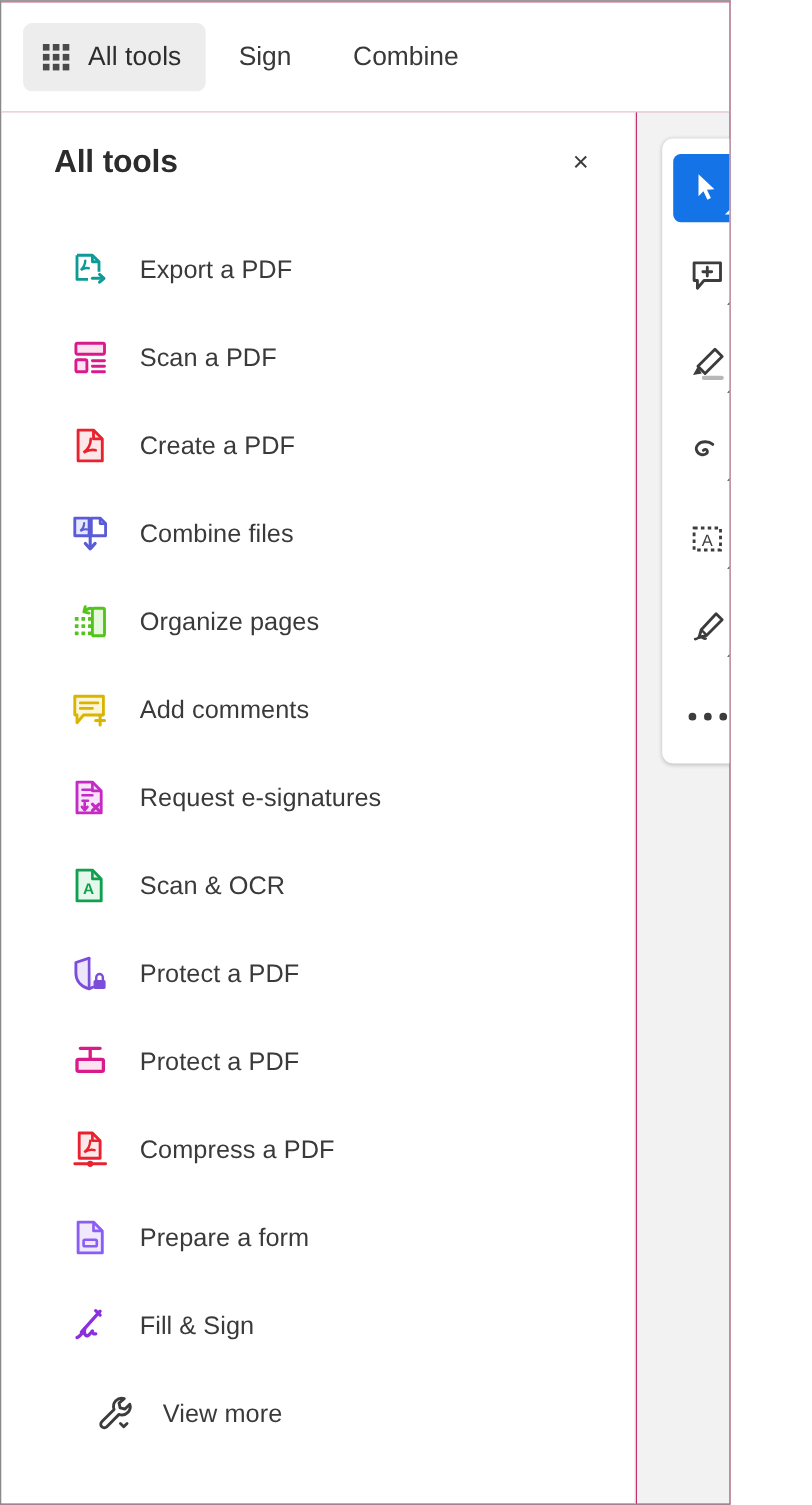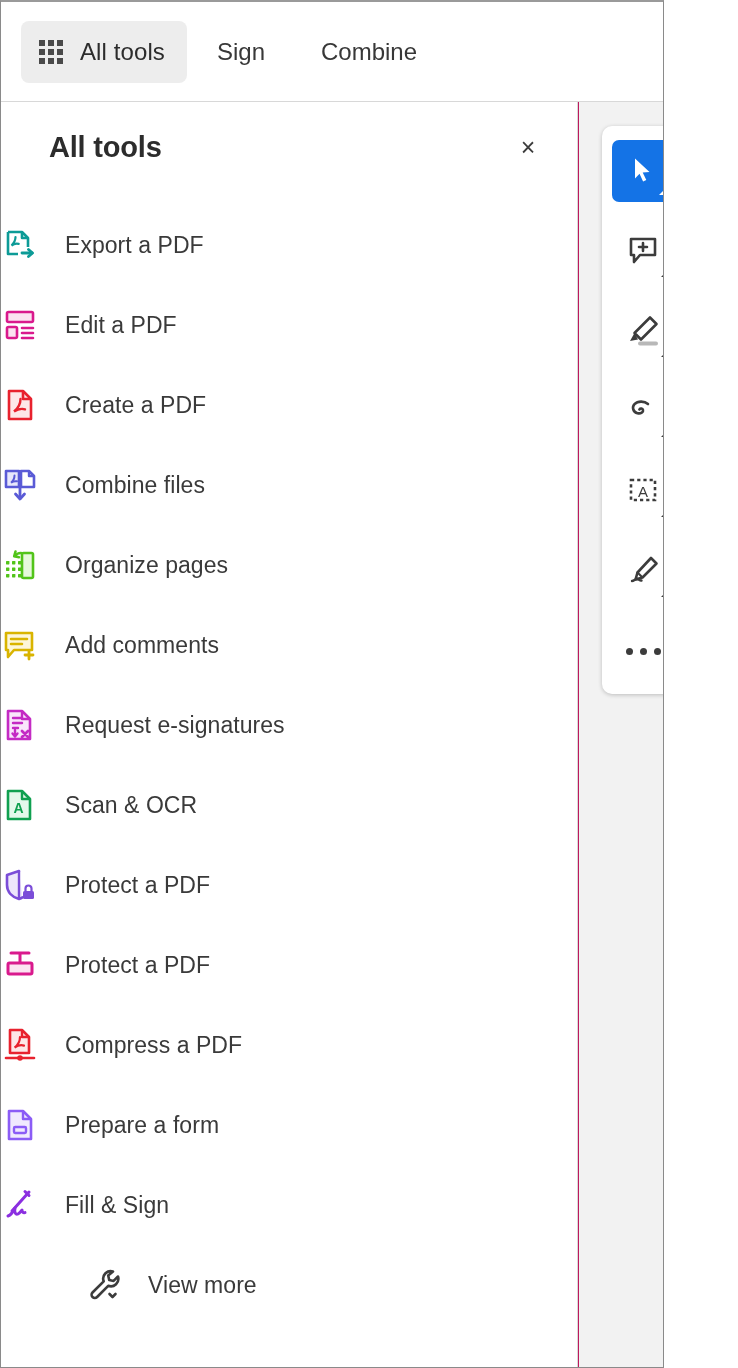--- a/index.html
+++ b/index.html
@@ -108,20 +108,21 @@
     color: #3c3c3c;
     line-height: 1;
   }
 
   .tool-list { padding-top: 13px; }
 
   .tool-item {
     display: flex;
     align-items: center;
     height: 80px;
+    padding-left: 62px;
     gap: 26px;
     cursor: pointer;
   }
   .tool-item .ticon {
     width: 38px; height: 38px;
     flex: 0 0 38px;
     display: flex; align-items: center; justify-content: center;
   }
   .tool-item .tlabel {
     font-size: 23px;
@@ -229,21 +230,21 @@
       </div>
 
       <div class="tool-item">
         <span class="ticon">
           <svg width="36" height="36" viewBox="0 0 36 36">
             <rect x="5" y="5" width="26" height="10" rx="1.5" fill="#FBE3F1" stroke="#D91A8D" stroke-width="2.6"></rect>
             <rect x="5" y="20" width="10" height="11" rx="1.5" fill="#FBE3F1" stroke="#D91A8D" stroke-width="2.6"></rect>
             <path d="M20 21h11M20 26h11M20 31h11" stroke="#D91A8D" stroke-width="2.6" stroke-linecap="round"></path>
           </svg>
         </span>
-        <span class="tlabel">Edit a PDF</span>
+        <span class="tlabel">Scan a PDF</span>
       </div>
 
       <div class="tool-item">
         <span class="ticon">
           <svg width="36" height="36" viewBox="0 0 36 36">
             <path d="M7 4h14l8 8v20H7z" fill="#FDE7E8" stroke="#E8222E" stroke-width="2.6" stroke-linejoin="round"></path>
             <path d="M21 4v8h8" fill="none" stroke="#E8222E" stroke-width="2.6" stroke-linejoin="round"></path>
             <path d="M18.5 12c0 6-4 10.5-6.5 12.5 3-2 8-3.2 11-2.2" fill="none" stroke="#E8222E" stroke-width="2.4" stroke-linecap="round"></path>
           </svg>
         </span>

